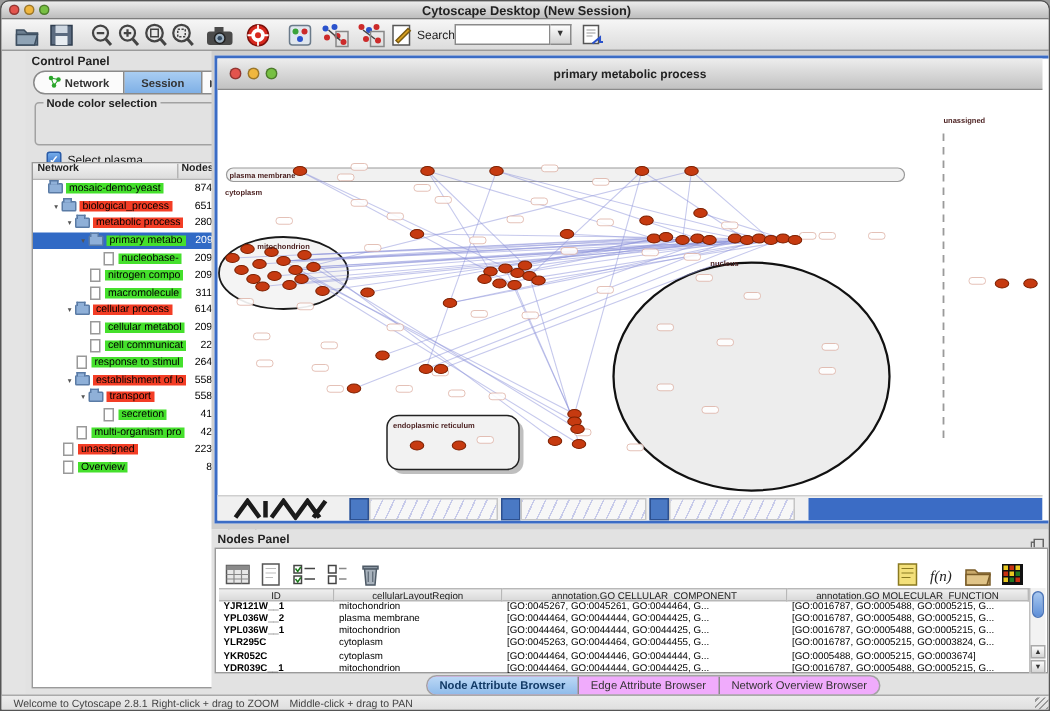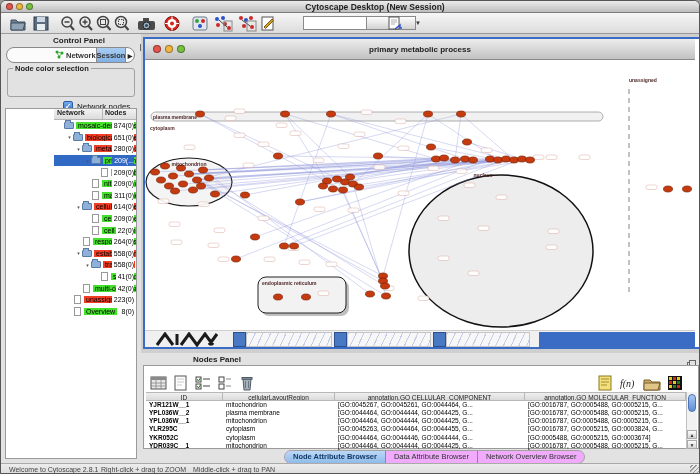--- a/index.html
+++ b/index.html
@@ -1,35 +1,35 @@
 <!DOCTYPE html>
 <html><head>
 <meta charset="utf-8">
 <style>
   html,body{margin:0;padding:0;background:#9a9a9a;font-family:"Liberation Sans",sans-serif;}
   *{box-sizing:border-box;}
   #win{position:relative;width:700px;height:474px;background:#e4e4e4;border:1px solid #555;
        border-radius:6px 6px 0 0;overflow:hidden;font-family:"Liberation Sans",sans-serif;}
-  .abs{position:absolute;padding-left:48px;}
+  .abs{position:absolute;}
   
   #titlebar{left:0;top:0;width:700px;height:12px;background:linear-gradient(#ececec,#bdbdbd);
             border-bottom:1px solid #7d7d7d;}
   .light{position:absolute;top:2px;width:7px;height:7px;border-radius:50%;border:1px solid rgba(0,0,0,.35);}
   #win-title{left:0;top:0;width:700px;text-align:center;font-size:8.5px;font-weight:bold;color:#222;line-height:12px;}
   
   #toolbar{left:0;top:12px;width:700px;height:21px;background:linear-gradient(#f6f6f6,#dcdcdc);
            border-bottom:1px solid #9a9a9a;}
   .tbtn{position:absolute;top:2px;width:18px;height:17px;}
   .tbtn svg{display:block;}
   #search-label{top:6px;font-size:8px;color:#222;}
   #search-input{top:3px;width:64px;height:14px;border:1px solid #8a8a8a;background:#fff;font-size:8px;padding:0 2px;}
   #search-drop{top:3px;width:14px;height:14px;background:linear-gradient(#fdfdfd,#d2d2d2);
                border:1px solid #8a8a8a;border-left:none;font-size:6px;text-align:center;line-height:13px;color:#333;}
   
-  #control-panel{left:0;top:33px;width:154px;height:429px;background:#e2e2e2;border-right:1px solid #9e9e9e;}
+  #control-panel{left:16px;top:33px;width:154px;height:429px;background:#e2e2e2;border-right:1px solid #9e9e9e;}
   .panel-head{font-size:8px;font-weight:bold;color:#222;padding:2px 4px;}
   .float-ico{position:absolute;width:9px;height:9px;}
   #cp-tabs{left:5px;top:13px;width:129px;height:16px;border:1px solid #8a8a8a;border-radius:8px;
            background:#fbfbfb;display:flex;overflow:hidden;}
   .seg{display:flex;align-items:center;justify-content:center;font-size:7.5px;font-weight:bold;color:#333;gap:2px;}
   #seg-network{flex:1;}
   #seg-mosaic{width:53px;background:linear-gradient(#a9cdf2,#7fb0e6);border-left:1px solid #8a8a8a;border-right:1px solid #8a8a8a;}
   #seg-more{width:15px;font-size:6px;color:#222;}
   #groupbox{left:6px;top:34px;width:128px;height:29px;border:1px solid #a2a2a2;border-radius:3px;}
   #groupbox-label{position:absolute;top:-5px;left:5px;background:#e2e2e2;padding:0 2px;font-size:7.5px;font-weight:bold;color:#222;text-align:right;}
@@ -239,21 +239,21 @@
       </div>
       <div class="seg" id="seg-more">▶</div>
     </div>
 
     <div id="groupbox" class="abs">
       <span id="groupbox-label">Node color selection</span>
     </div>
 
     <div id="cb-row" class="abs">
       <span id="checkbox">✓</span>
-      <span id="cb-label">Network nodes</span>
+      <span id="cb-label">Select plasma</span>
     </div>
 
     <div id="tree-box" class="abs">
       <div id="tree-header">
         <span class="th1">Network</span>
         <span class="th2">Nodes</span>
       </div>
       <div id="tree-rows">
           <div class="tree-row" style="padding-left: 3px;">
             <span class="tw"></span>
@@ -673,21 +673,21 @@
           </div>
         </div>
       <div id="vscroll">
         <div id="vthumb"></div>
         <span class="varr" style="bottom:10px;">▲</span>
         <span class="varr" style="bottom:0px;">▼</span>
       </div>
     </div>
     <div id="attr-tabs">
         <span class="atab sel">Node Attribute Browser</span>
-        <span class="atab">Data Attribute Browser</span>
+        <span class="atab">Edge Attribute Browser</span>
         <span class="atab">Network Overview Browser</span>
       </div>
   </div>
 
   <div id="statusbar" class="abs">
     <span class="status-txt" style="left:8px;">Welcome to Cytoscape 2.8.1</span>
     <span class="status-txt" style="left:100px;">Right-click + drag to ZOOM</span>
     <span class="status-txt" style="left:192px;">Middle-click + drag to PAN</span>
     <span id="grip"></span>
   </div>

